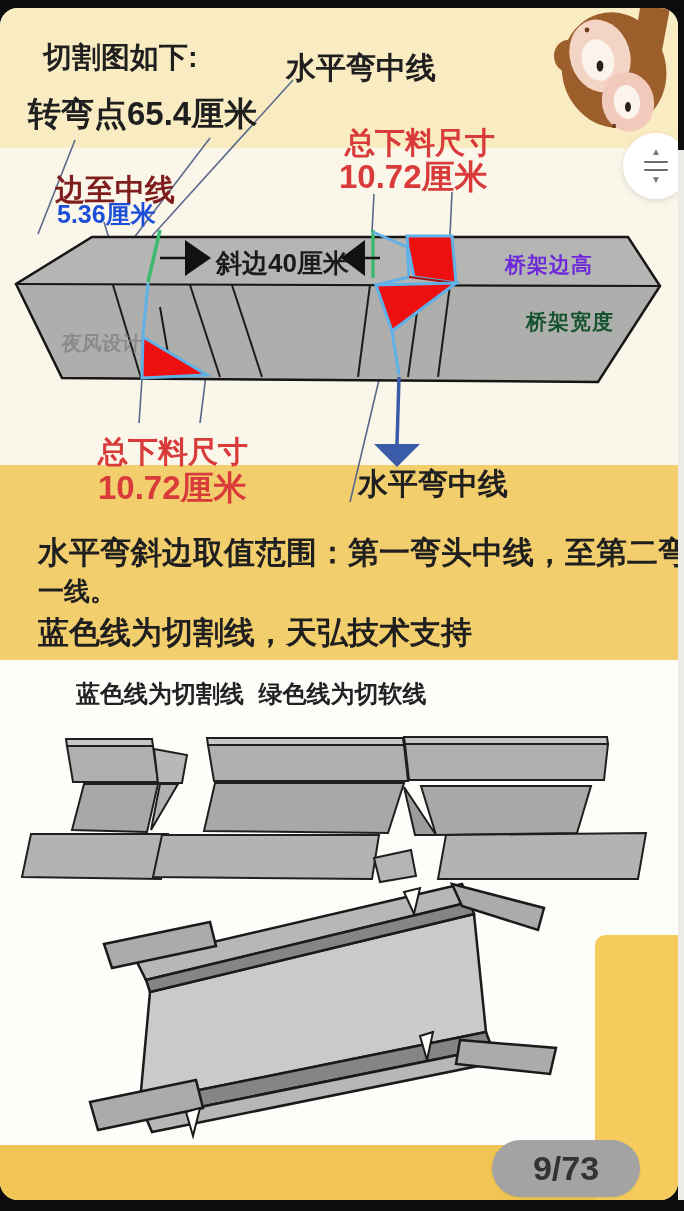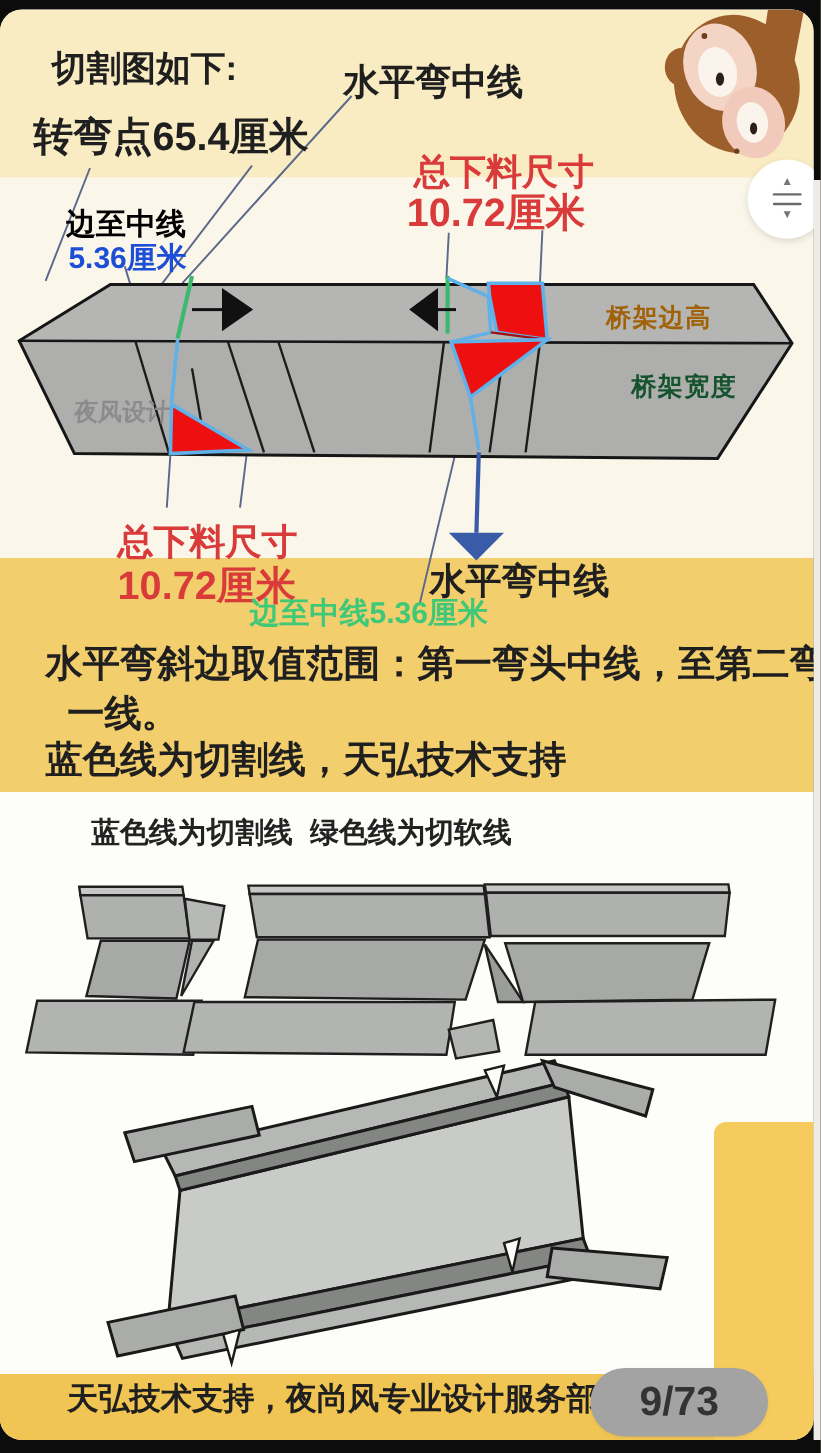--- a/index.html
+++ b/index.html
@@ -22,32 +22,32 @@
   .yellow-block{
     position:absolute;left:595px;top:927px;width:83px;height:265px;
     background:#f5cb5e;border-top-left-radius:10px;
   }
   .txt{position:absolute;white-space:nowrap;color:#1f1f1f;font-weight:bold;}
   .t-cutlabel{left:28px;top:30px;font-size:29px;margin-left:15px;}
   .t-turnpoint{left:28px;top:84px;font-size:33px;}
   .t-centertop{left:286px;top:40px;font-size:30px;}
   .t-red1a{left:345px;top:115px;font-size:30px;color:#d93a3a;}
   .t-red1b{left:339px;top:147px;font-size:33px;color:#d93a3a;}
-  .t-green1a{left:55px;top:162px;font-size:25px;color:#000000;}
+  .t-green1a{left:55px;top:162px;font-size:30px;color:#7f1d1d;}
   .t-green1b{left:57px;top:190px;font-size:25px;color:#1d4ed8;}
   .t-hypo{left:216px;top:238px;font-size:26px;color:#1a1a1a;}
-  .t-sideheight{left:505px;top:243px;font-size:21px;color:#a16207;font-weight:bold;letter-spacing:1px;}
+  .t-sideheight{left:505px;top:243px;font-size:21px;color:#6d28d9;font-weight:bold;letter-spacing:1px;}
   .t-width{left:526px;top:300px;font-size:21px;color:#14532d;font-weight:bold;letter-spacing:1px;}
   .t-watermark{left:62px;top:322px;font-size:20px;color:#8c8c8e;font-weight:bold;transform:skewX(-4deg);}
   .t-red2a{left:98px;top:424px;font-size:30px;color:#d93a3a;}
   .t-red2b{left:98px;top:458px;font-size:33px;color:#d93a3a;}
   .t-centerbot{left:358px;top:456px;font-size:30px;}
   .t-green2{left:208px;top:486px;font-size:25px;color:#3fc878;}
   .t-range1{left:38px;top:524px;font-size:31px;}
-  .t-range2{left:56px;top:566px;font-size:31px;}
+  .t-range2{left:38px;top:566px;font-size:26px;}
   .t-range3{left:38px;top:604px;font-size:31px;}
   .t-legend{left:76px;top:670px;font-size:24px;color:#222;font-family:Liberation Mono, monospace;}
   .t-credit{left:56px;top:1140px;font-size:26px;}
   .pill{
     position:absolute;left:492px;top:1132px;width:148px;height:57px;border-radius:30px;
     background:#a3a3a3;display:flex;align-items:center;justify-content:center;
     font-size:34px;font-weight:bold;color:#333;box-shadow:0 1px 3px rgba(0,0,0,0.08);
   }
   .scroll-btn{
     position:absolute;left:623px;top:125px;width:66px;height:66px;border-radius:50%;
@@ -186,32 +186,31 @@
     <span class="tri">▼</span>
   </div>
 
   <div class="txt t-cutlabel">切割图如下:</div>
   <div class="txt t-turnpoint">转弯点65.4厘米</div>
   <div class="txt t-centertop">水平弯中线</div>
   <div class="txt t-red1a">总下料尺寸</div>
   <div class="txt t-red1b">10.72厘米</div>
   <div class="txt t-green1a">边至中线</div>
   <div class="txt t-green1b">5.36厘米</div>
+  <div class="txt t-hypo">斜边40厘米</div>
   <div class="txt t-sideheight">桥架边高</div>
   <div class="txt t-width">桥架宽度</div>
   <div class="txt t-watermark">夜风设计</div>
   <div class="txt t-red2a">总下料尺寸</div>
   <div class="txt t-red2b">10.72厘米</div>
   <div class="txt t-centerbot">水平弯中线</div>
-  <div class="txt t-green2">边至中线5.36厘米</div>
 
   <div class="txt t-range1">水平弯斜边取值范围：第一弯头中线，至第二弯头第</div>
   <div class="txt t-range2">一线。</div>
   <div class="txt t-range3">蓝色线为切割线，天弘技术支持</div>
 
   <div class="txt t-legend">蓝色线为切割线  绿色线为切软线</div>
 
-  <div class="txt t-credit">天弘技术支持，夜尚风专业设计服务部</div>
   <div class="pill">
     <span>9/73</span>
   </div>
 
 </div>
 
 </body></html>

